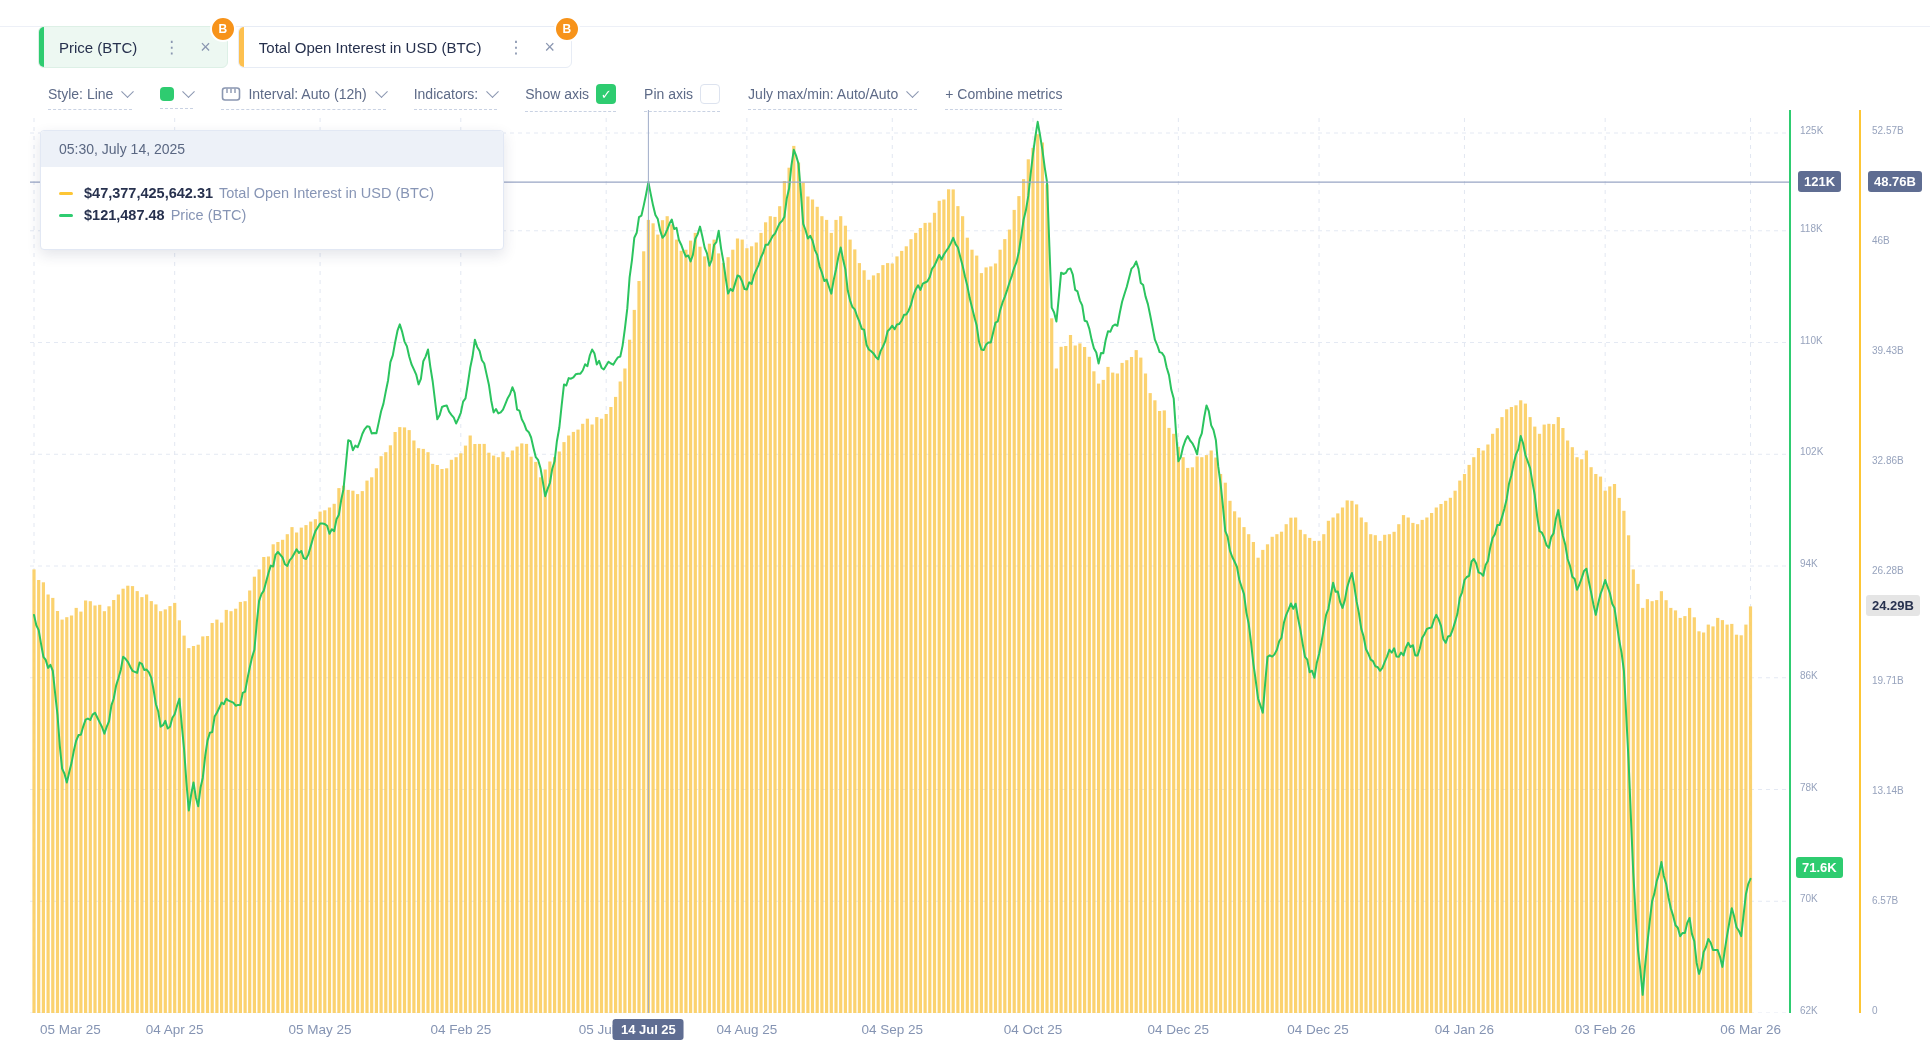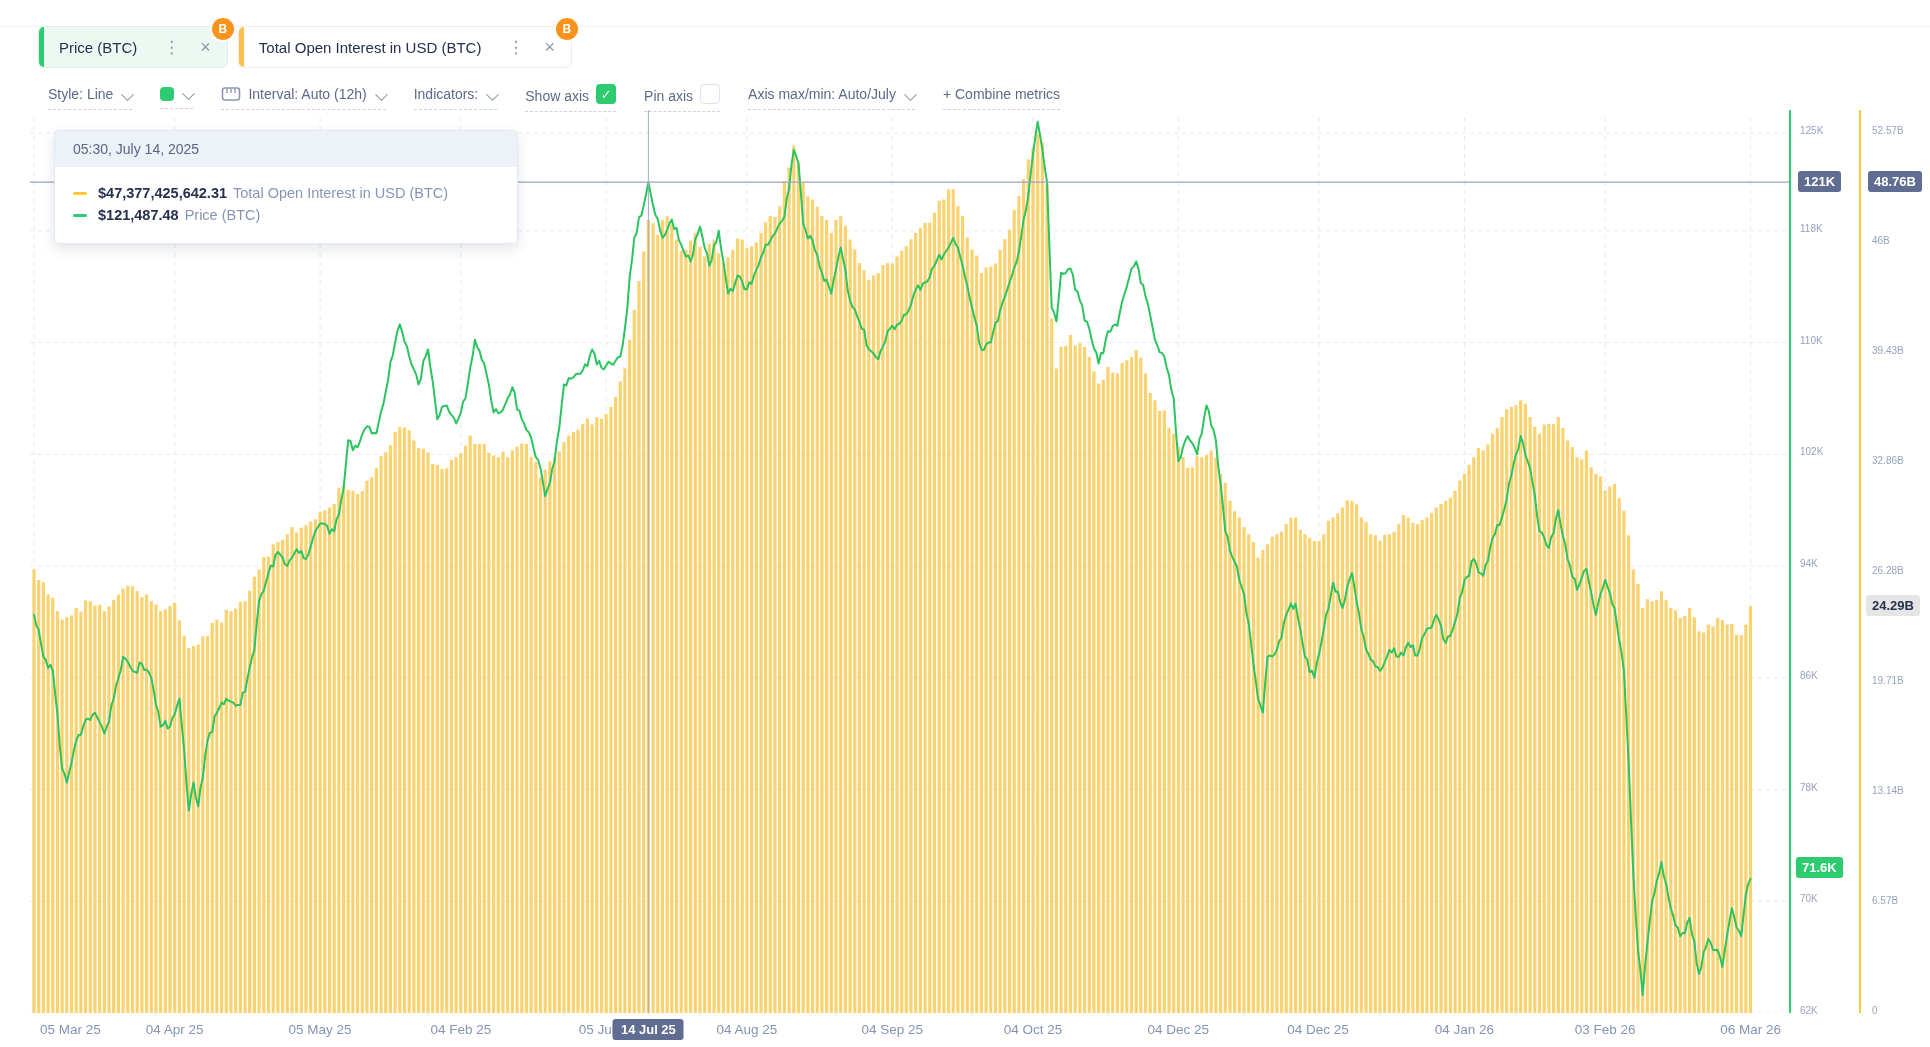--- a/index.html
+++ b/index.html
@@ -12,33 +12,33 @@
   .tab .accent{width:5px;align-self:stretch;border-radius:6px 0 0 6px;margin-right:15px;}
   .tab .lbl{font-size:15px;color:#26304d;white-space:nowrap;}
   .tab .kebab{margin-left:22px;color:#8b97b1;font-size:17px;line-height:1;cursor:pointer;padding:0 4px;}
   .tab .close{margin-left:14px;color:#8b97b1;font-size:18px;line-height:1;cursor:pointer;padding:0 2px;}
   .tab .coin{position:absolute;top:-11px;right:-9px;width:22px;height:22px;border-radius:50%;
        background:#f7931a;border:2px solid #fff;color:#fff;font-size:12px;font-weight:bold;
        display:flex;align-items:center;justify-content:center;}
   .tab.green{background:#edf8f2;border-color:#ddf0e6;}
   
   .toolbar{position:absolute;left:48px;top:84px;display:flex;align-items:center;gap:28px;z-index:4;}
-  .titem{display:flex;align-items:flex-end;gap:7px;font-size:14px;color:#5d6a87;
+  .titem{display:flex;align-items:center;gap:7px;font-size:14px;color:#5d6a87;
          border-bottom:1px dashed #c9d2e3;padding-bottom:7px;cursor:pointer;white-space:nowrap;}
   .chev{width:8px;height:8px;border-right:1.6px solid #8b97b1;border-bottom:1.6px solid #8b97b1;
         transform:rotate(45deg) translate(-2px,-2px);margin-left:3px;}
   .swatch{width:14px;height:14px;border-radius:4px;}
   .cbx{width:20px;height:20px;border-radius:4px;box-sizing:border-box;display:flex;align-items:center;justify-content:center;font-size:13px;color:#fff;}
   .cbx.on{background:#2ecc70;}
   .cbx.off{background:#fff;border:1px solid #dde3ef;}
   
   .tooltip{position:absolute;left:40px;top:130px;width:462px;background:#fff;border:1px solid #e2e8f4;
-           border-radius:4px;box-shadow:0 5px 14px rgba(30,40,80,.12);z-index:6;margin-left:14px;}
+           border-radius:4px;box-shadow:0 5px 14px rgba(30,40,80,.12);z-index:6;}
   .tooltip .hd{background:#edf1f8;border-radius:4px 4px 0 0;padding:10px 18px;font-size:14px;color:#5a6782;}
-  .tooltip .bd{padding:12px 18px 14px;}
+  .tooltip .bd{padding:12px 18px 20px;}
   .trow{display:flex;align-items:center;margin:6px 0;font-size:14.5px;white-space:nowrap;}
   .trow .dash{width:14px;height:3px;border-radius:2px;margin-right:11px;flex:none;}
   .trow .val{font-weight:bold;color:#27314e;margin-right:6px;}
   .trow .nm{color:#8795b5;}
   
   #plot{position:absolute;left:30px;top:110px;}
   .watermark{position:absolute;left:480px;top:395px;width:900px;text-align:center;font-size:100px;
              font-weight:bold;color:rgba(40,50,80,0.06);letter-spacing:4px;z-index:1;pointer-events:none;}
   .vaxis{position:absolute;top:110px;width:2px;height:903px;z-index:2;}
   .ylab{position:absolute;font-size:10px;color:#97a3bd;z-index:3;white-space:nowrap;}
@@ -99,21 +99,21 @@
     </div>
     <div class="titem">
       <span>Show axis</span>
       <span class="cbx on">✓</span>
     </div>
     <div class="titem">
       <span>Pin axis</span>
       <span class="cbx off"></span>
     </div>
     <div class="titem">
-      <span>Axis max/min: Auto/July</span>
+      <span>July max/min: Auto/Auto</span>
       <span class="chev"></span>
     </div>
     <div class="titem" style="border-bottom-style:dashed">
       <span>+ Combine metrics</span>
     </div>
   </div>
 
 
   <svg id="plot" width="1760" height="903">
       <line x1="0" y1="23" x2="1760" y2="23" stroke="#e4e9f3" stroke-width="1" stroke-dasharray="4 4"></line>

